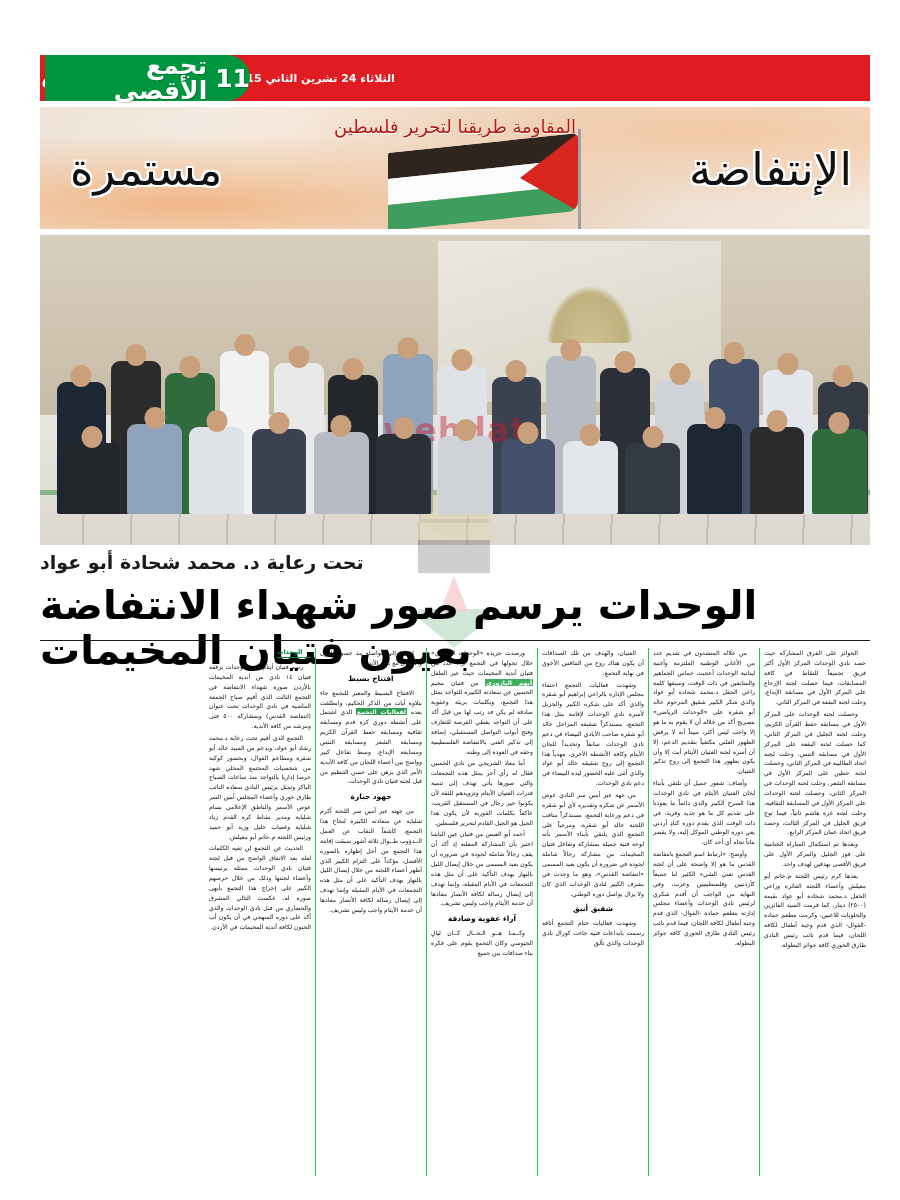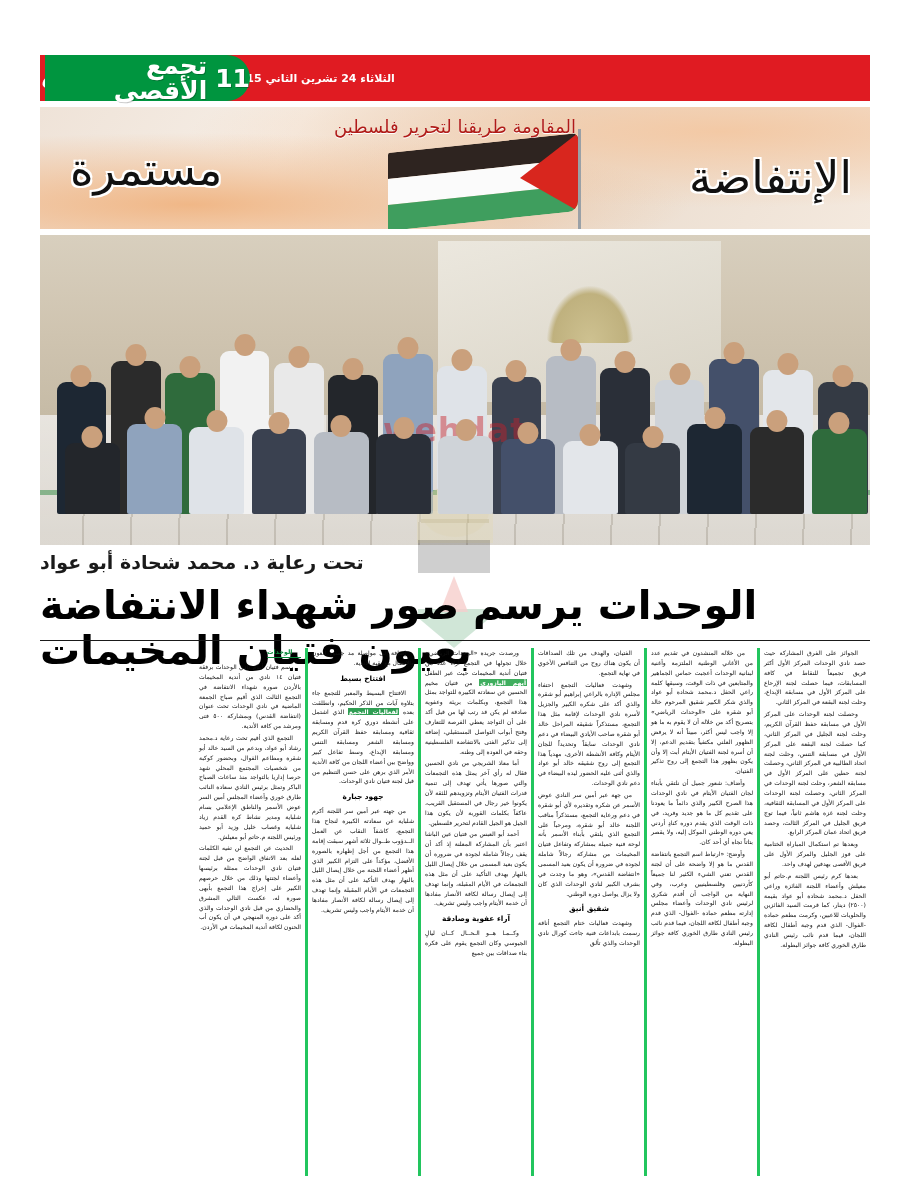--- a/index.html
+++ b/index.html
@@ -51,21 +51,21 @@
   .banner .bn-top{
     position:absolute;top:9px;left:0;right:0;text-align:center;
     color:#b01b18;font-size:18px;font-weight:normal;letter-spacing:-.5px;
     text-shadow:0 1px 0 #fff;
   }
   .banner .bn-left,.banner .bn-right{
     position:absolute;top:40px;color:#111;font-size:45px;font-weight:normal;
     text-shadow:2px 2px 0 #fff,-2px -2px 0 #fff,2px -2px 0 #fff,-2px 2px 0 #fff;
     line-height:1;
   }
-  .banner .bn-right{right:18px;margin-top:8px;}
+  .banner .bn-right{right:18px;}
   .banner .bn-left{left:30px;}
   .flagwrap{
     position:absolute;left:330px;top:22px;width:225px;height:100px;
   }
   .pole{position:absolute;right:14px;top:0;width:3px;height:100px;background:#9aa0a6;}
   .flag{position:absolute;right:17px;top:14px;width:190px;height:78px;
         transform:skewY(-6deg);overflow:hidden;border-radius:2px 6px 10px 2px;}
   .flag .b1{height:33%;background:#2e2420;}
   .flag .b2{height:34%;background:#fbfbfb;}
   .flag .b3{height:33%;background:#3f9e5e;}
@@ -131,21 +131,21 @@
   .rule{position:absolute;left:40px;width:830px;height:1px;background:#1a1a1a;}
   #rule-top{top:640px;}
 
   
   .cols{
     position:absolute;left:40px;top:648px;width:830px;height:528px;
     display:flex;flex-direction:row;gap:0;
   }
   .col{
     width:102px;padding:0 4px;position:relative;
-    border-left:3px solid #22c55e;
+    border-left:1px solid #22c55e;
   }
   .col:last-child{border-left:none;}
   .col p{
     margin:0 0 2px 0;font-size:6.1px;line-height:1.62;color:#111;
     text-align:justify;text-align-last:right;
     font-family:"DejaVu Sans","Liberation Sans",sans-serif;
   }
   .col p.ind{text-indent:8px;}
   .byline{
     display:block;text-align:left;color:#0a8a3c;font-weight:bold;font-size:6.4px;

